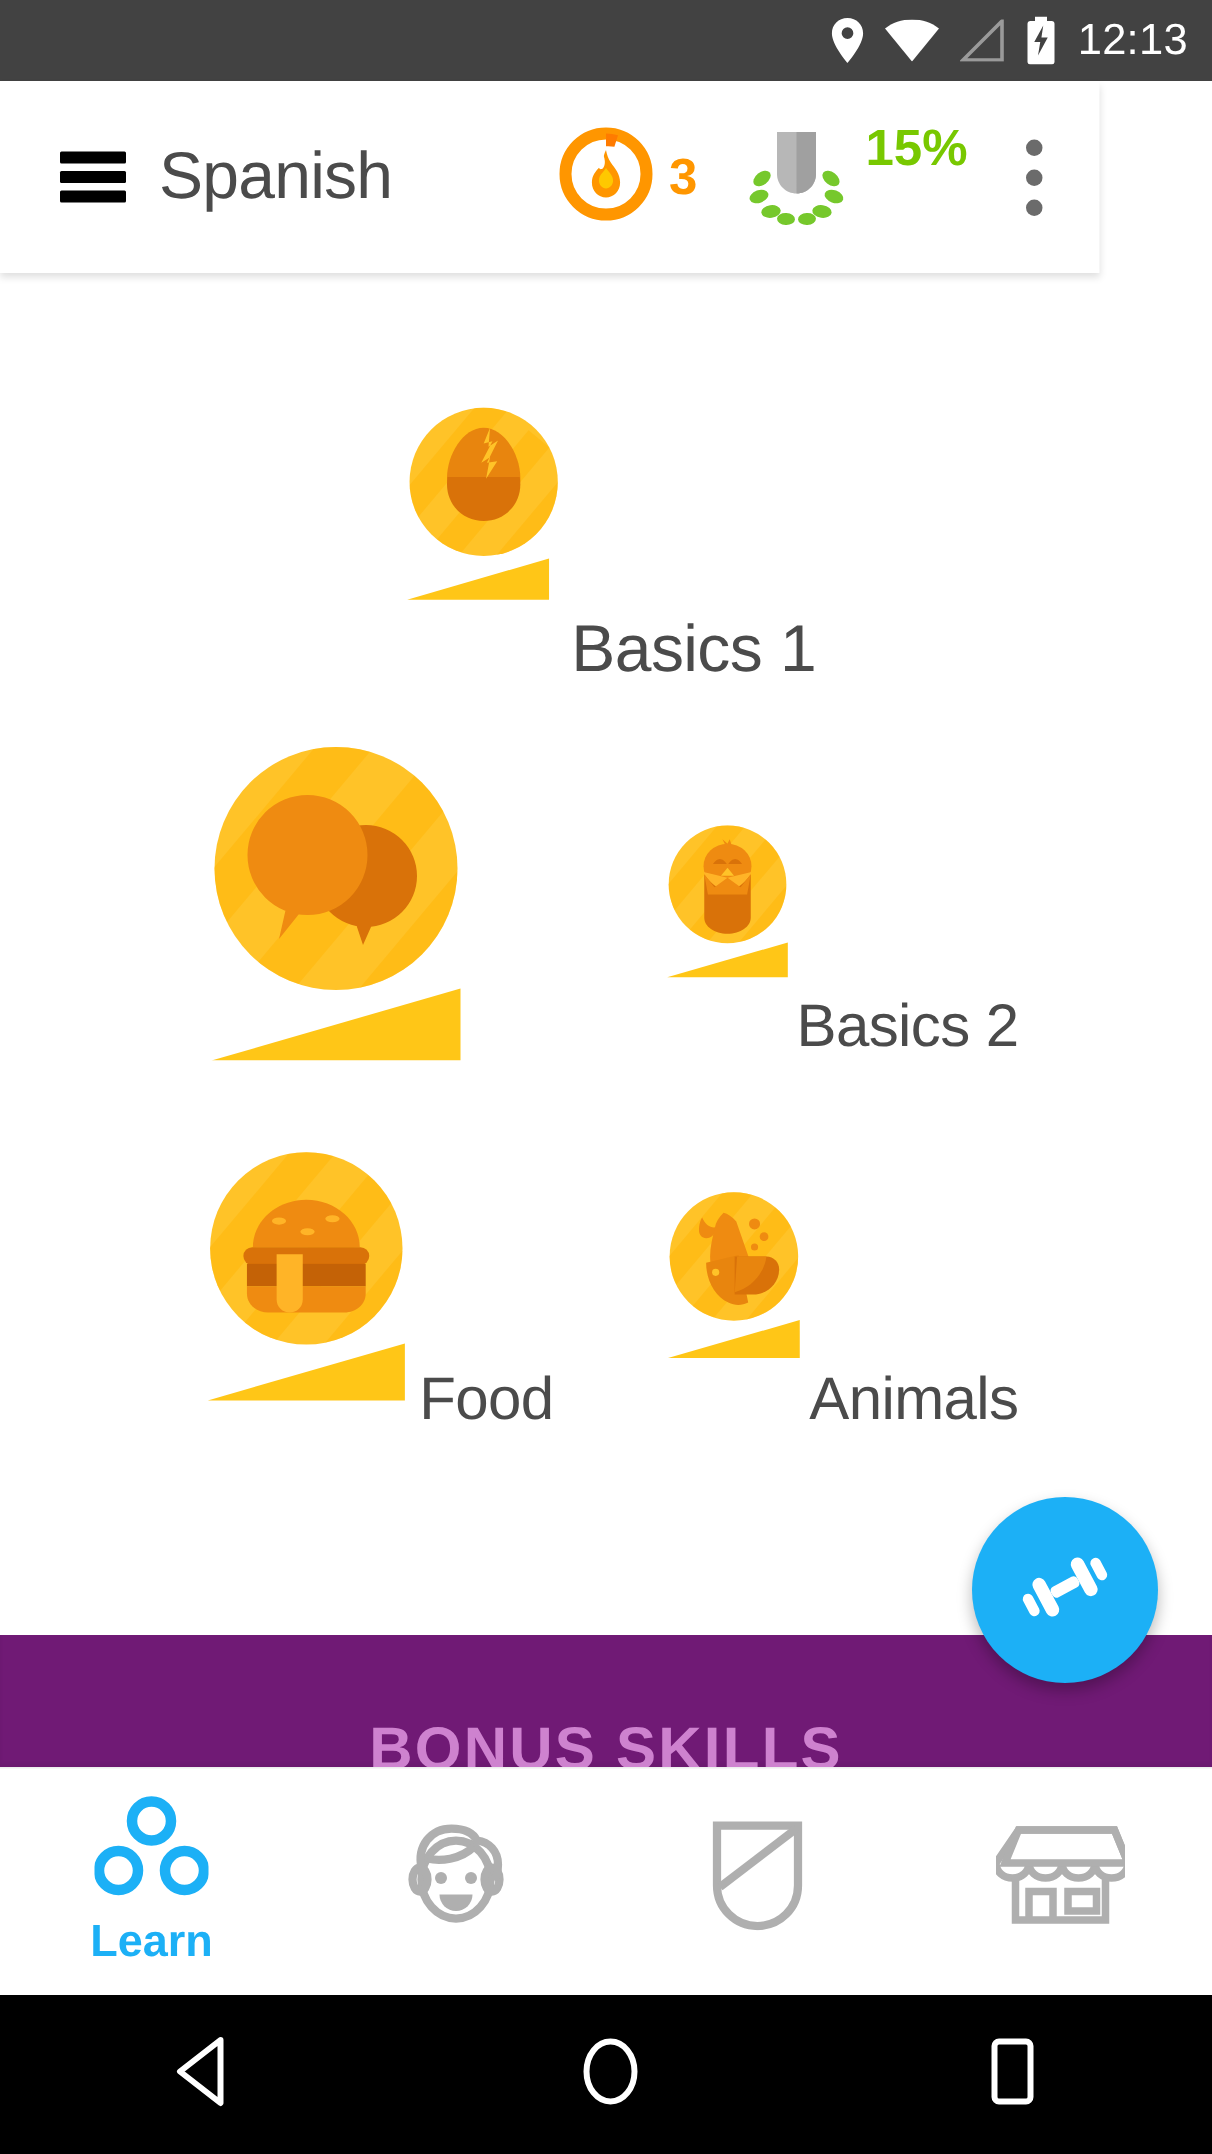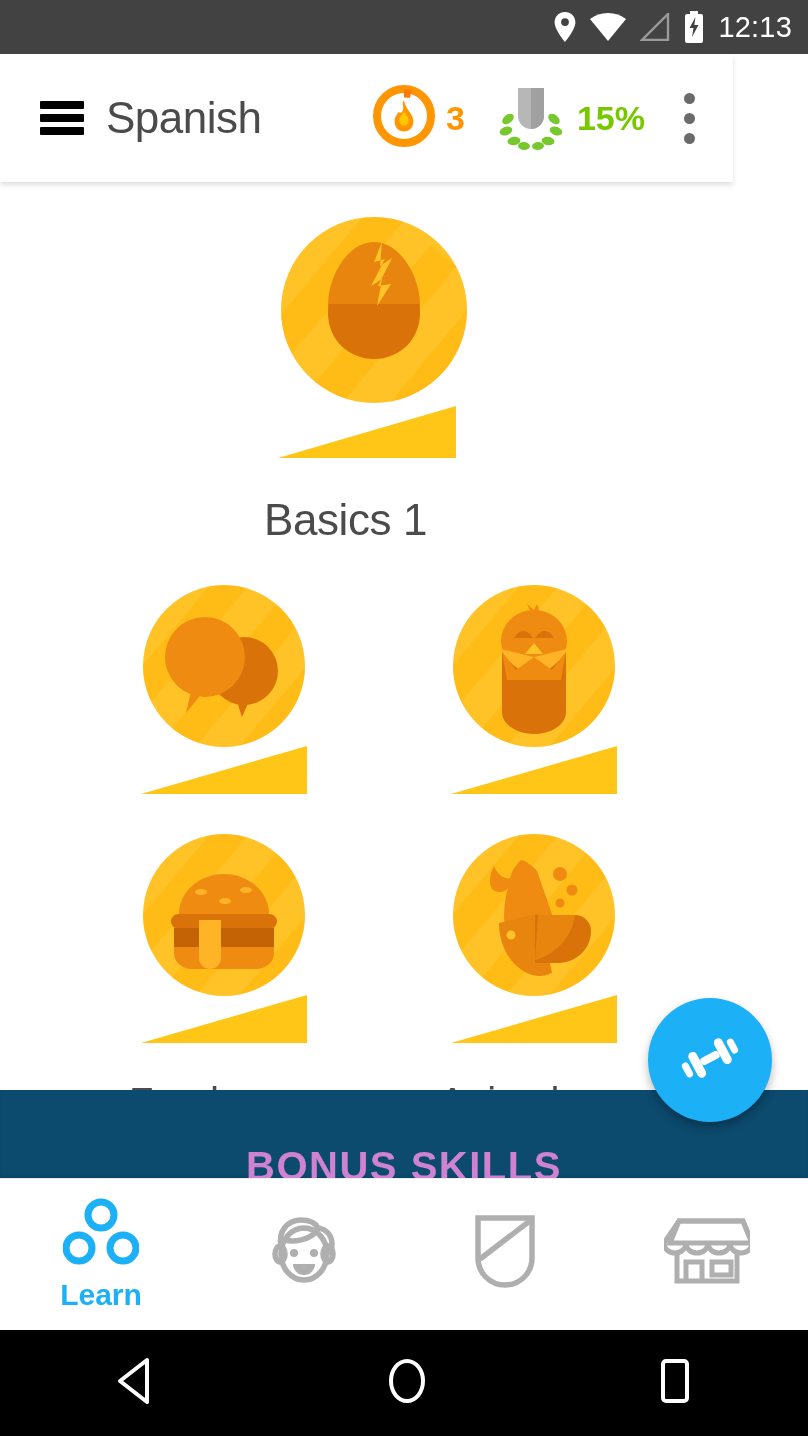--- a/index.html
+++ b/index.html
@@ -37,40 +37,40 @@
   .app-title {
     font-size:44px; color:#4b4b4b; font-weight:400;
     letter-spacing:-.5px; white-space:nowrap;
   }
   .hdr-right {
     margin-left:auto; display:flex; align-items:center; height:100%;
     padding-right:16px;
   }
   .streak { display:flex; align-items:center; gap:9px; }
   .streak-num { font-size:34px; color:#ff9600; font-weight:700; }
-  .crown { display:flex; align-items:center; gap:6px; margin-left:26px; }
+  .crown { display:flex; align-items:flex-start; gap:6px; margin-left:26px; }
   .crown-pct { font-size:34px; color:#78c800; font-weight:700; }
   .kebab {
     width:56px; height:70px; margin-left:16px;
     display:flex; flex-direction:column; align-items:center;
     justify-content:center; gap:9px; cursor:pointer;
   }
   .kebab span { width:11px; height:11px; border-radius:50%; background:#6b6b6b; }
 
   
   .tree {
     position:absolute; top:182px; left:0; width:808px; height:908px;
     background:#fff; overflow:hidden;
   }
   .row { display:flex; justify-content:center; width:100%; }
   .row.one { margin-top:28px; }
   .row.two { margin-top:34px; gap:70px; }
   .row.three { margin-top:34px; gap:70px; }
 
-  .skill { width:240px; display:flex; flex-direction:column; align-items:flex-start; cursor:pointer;gap:31px; }
+  .skill { width:240px; display:flex; flex-direction:row; align-items:flex-end; cursor:pointer; }
   .skill.big { width:280px; }
   .skill-art { position:relative; width:190px; height:215px; }
   .skill.big .skill-art { width:220px; height:248px; }
   .skill-art svg { position:absolute; top:0; left:0; width:100%; height:100%; }
   .skill-label {
     margin-top:6px; font-size:40px; color:#4b4b4b; font-weight:400;
     letter-spacing:-.4px; white-space:nowrap;
   }
   .skill.big .skill-label { font-size:44px; }
 
@@ -79,21 +79,21 @@
     position:absolute; right:36px; top:998px;
     width:124px; height:124px; border-radius:50%;
     background:#1cb0f6; z-index:8;
     box-shadow:0 5px 10px rgba(0,0,0,.28);
     display:flex; align-items:center; justify-content:center; cursor:pointer;
   }
 
   
   .bonus {
     position:absolute; top:1090px; left:0; width:808px; height:88px;
-    background:#0c4a6e; display:flex; align-items:flex-end;
+    background:#701a75; display:flex; align-items:flex-end;
     justify-content:center; overflow:hidden;
     box-shadow:inset 0 -2px 3px rgba(0,0,0,.05);
   }
   .bonus-text {
     font-size:40px; color:#ce82cf; font-weight:700;
     letter-spacing:1.5px; line-height:1; padding-bottom:0;
     transform:translateY(8px);
   }
 
   
@@ -272,20 +272,21 @@
             <path d="M88 25l5 10 5-10 4 12z" fill="#ef8b11"></path>
             <ellipse cx="95" cy="62" rx="33" ry="31" fill="#ef8b11"></ellipse>
             <path d="M79 57c3-4 8-4 11 0zM100 57c3-4 8-4 11 0z" stroke="#d97209" stroke-width="4" fill="none" stroke-linecap="round"></path>
             <path d="M95 64l-9 11h18z" fill="#ffc328"></path>
             <path d="M62 70l33 8 33-8-10 22H72z" fill="#ffb427"></path>
             <path d="M63 73c0 0 14 22 32 22s32-22 32-22v60c0 12-14 22-32 22s-32-10-32-22z" fill="#d97209"></path>
             <path d="M63 73l14 18 18-13 18 13 14-18-5 28H68z" fill="#ef8b11"></path>
             <path d="M12 215l166-48v48z" fill="#ffc617"></path>
           </svg>
         </div>
+        <div class="skill-label">Basics 2</div>
       </div>
     </div>
 
     <div class="row three">
       <div class="skill">
         <div class="skill-art">
           <svg viewBox="0 0 190 215">
             <defs>
                 <clipPath id="c4">
                   <circle cx="95" cy="87" r="81"></circle>

